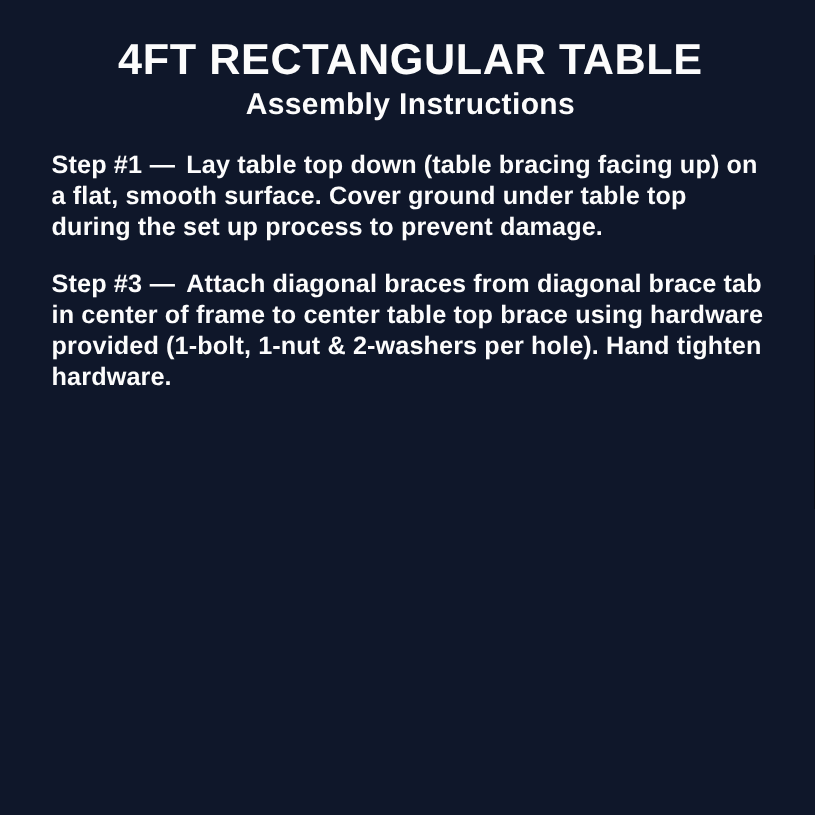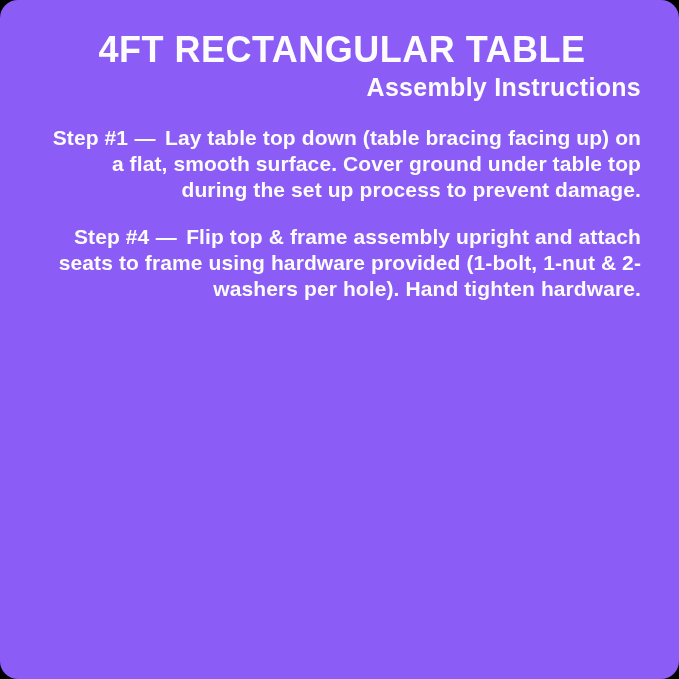--- a/index.html
+++ b/index.html
@@ -4,55 +4,53 @@
 <style>
   html, body {
     margin: 0;
     padding: 0;
     background: #000;
   }
   .poster {
     position: relative;
     width: 679px;
     height: 679px;
-    background: #8b5cf6;
+    background: #0f172a;
     color: #fcfcfc;
     font-family: "Liberation Sans", "DejaVu Sans", sans-serif;
     font-weight: 700;
     box-sizing: border-box;
     padding: 30px 38px 0 43px;
     overflow: hidden;
-    border-radius: 18px;
   }
   .header {
     text-align: center;
     margin-bottom: 24px;
   }
   .title {
     font-size: 36px;
     line-height: 1.1;
     letter-spacing: 0.5px;
     margin: 0 0 4px 0;
   }
   .subtitle {
     font-size: 25px;
     line-height: 1.1;
     letter-spacing: 0.3px;
     margin: 0;
-    text-align: right;
   }
   .steps {
     max-width: 600px;
   }
   .step {
     font-size: 21px;
     line-height: 26px;
     letter-spacing: 0.1px;
     margin: 0 0 21px 0;
-    text-align: right;
+    text-align: left;
   }
   .dash {
     display: inline-block;
     margin: 0 0.45em 0 0.3em;
   }
 </style>
 </head>
 <body>
 
 <div class="poster">
@@ -62,21 +60,21 @@
     <h2 class="subtitle">Assembly Instructions</h2>
   </div>
 
   <div class="steps">
 
     <p class="step">
       <span>Step #1</span><span class="dash">—</span><span>Lay table top down (table bracing facing up) on a flat, smooth surface. Cover ground under table top during the set up process to prevent damage.</span>
     </p>
 
 
+    <p class="step">
+      <span>Step #3</span><span class="dash">—</span><span>Attach diagonal braces from diagonal brace tab in center of frame to center table top brace using hardware provided (1-bolt, 1-nut &amp; 2-washers per hole). Hand tighten hardware.</span>
+    </p>
 
-    <p class="step">
-      <span>Step #4</span><span class="dash">—</span><span>Flip top &amp; frame assembly upright and attach seats to frame using hardware provided (1-bolt, 1-nut &amp; 2-washers per hole). Hand tighten hardware.</span>
-    </p>
 
 
   </div>
 
 </div>
 
 </body></html>

